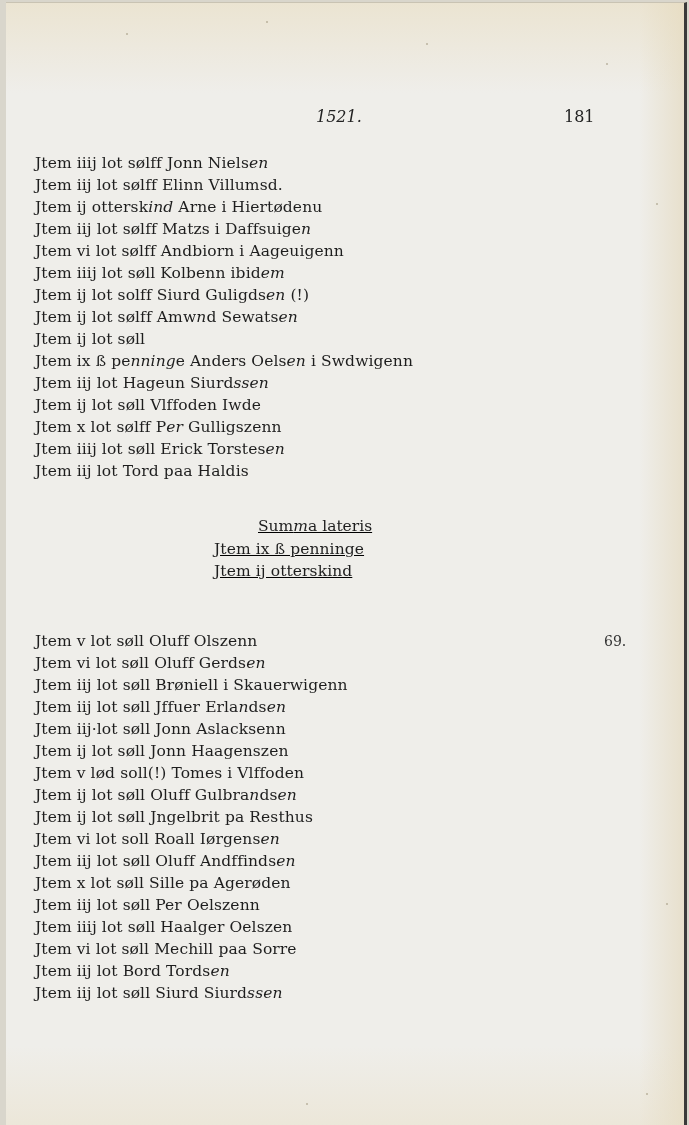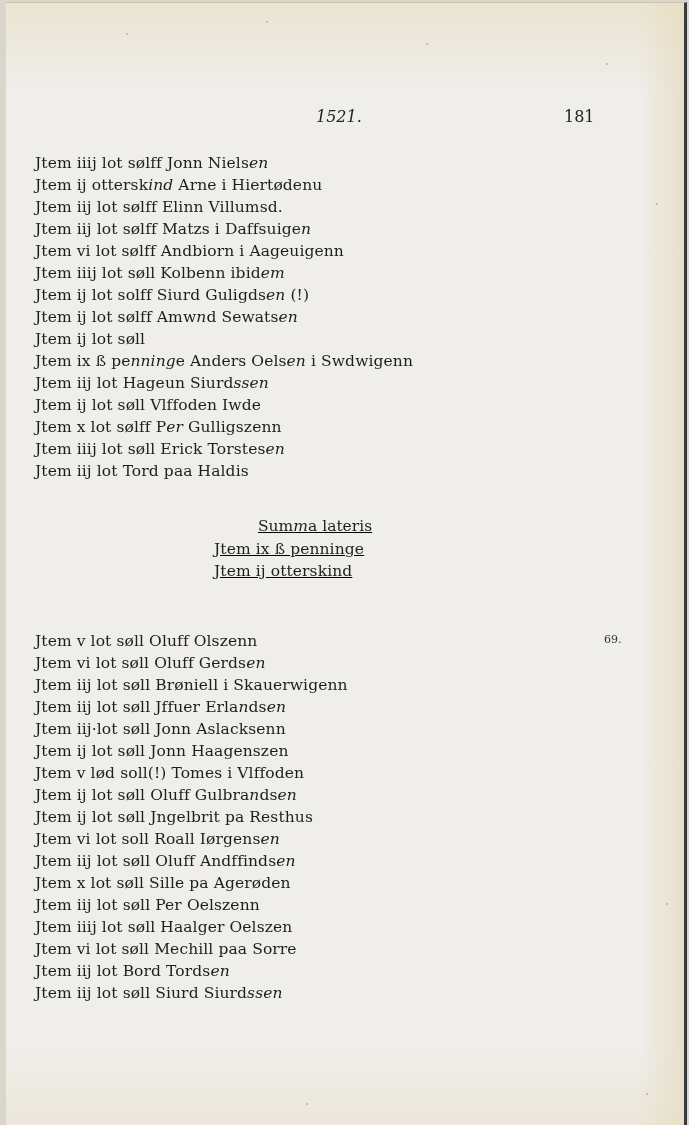--- a/index.html
+++ b/index.html
@@ -24,34 +24,34 @@
   .lines { position: absolute; left: 29px; top: 149px; }
   .line {
     height: 22px; line-height: 22px; font-size: 15.5px; color: #1e1e1e;
     white-space: nowrap; letter-spacing: 0.1px;
   }
   .line .it { font-style: italic; }
   .summa { position: absolute; left: 208px; top: 511px; text-decoration: underline; }
   .summa .title { padding-left: 44px; height: 24px; line-height: 24px; font-size: 15.5px; color: #1e1e1e; }
   .summa .line { height: 22px; line-height: 22px; }
   .lines2 { position: absolute; left: 29px; top: 627px; }
-  .margin-note { position: absolute; left: 598px; top: 630px; font-size: 11px; color: #333; }
+  .margin-note { position: absolute; left: 598px; top: 630px; font-size: 14px; color: #333; }
   .speck { position: absolute; width: 2px; height: 2px; background: #8a7d60; border-radius: 1px; opacity: 0.5; }
 </style>
 </head>
 <body>
 
 <div class="page">
   <div class="header year">1521.</div>
   <div class="header pagenum">181</div>
 
   <div class="lines" id="top-lines">
       <div class="line"><span>Jtem iiij lot sølff Jonn Niels</span><span class="it">en</span><span></span></div>
+      <div class="line"><span>Jtem iij lot sølff Elinn Villumsd.</span><span class="it"></span><span></span></div>
       <div class="line"><span>Jtem ij ottersk</span><span class="it">ind</span><span> Arne i Hiertødenu</span></div>
-      <div class="line"><span>Jtem iij lot sølff Elinn Villumsd.</span><span class="it"></span><span></span></div>
       <div class="line"><span>Jtem iij lot sølff Matzs i Daffsuige</span><span class="it">n</span><span></span></div>
       <div class="line"><span>Jtem vi lot sølff Andbiorn i Aageuigenn</span><span class="it"></span><span></span></div>
       <div class="line"><span>Jtem iiij lot søll Kolbenn ibid</span><span class="it">em</span><span></span></div>
       <div class="line"><span>Jtem ij lot solff Siurd Guligds</span><span class="it">en</span><span> (!)</span></div>
       <div class="line"><span>Jtem ij lot sølff Amw</span><span class="it">n</span><span>d Sewats</span><span class="it">en</span><span></span></div>
       <div class="line"><span>Jtem ij lot søll</span><span class="it"></span><span></span></div>
       <div class="line"><span>Jtem ix ß pe</span><span class="it">nning</span><span>e Anders Oels</span><span class="it">en</span><span> i Swdwigenn</span></div>
       <div class="line"><span>Jtem iij lot Hageun Siurd</span><span class="it">ssen</span><span></span></div>
       <div class="line"><span>Jtem ij lot søll Vlffoden Iwde</span><span class="it"></span><span></span></div>
       <div class="line"><span>Jtem x lot sølff P</span><span class="it">er</span><span> Gulligszenn</span></div>

